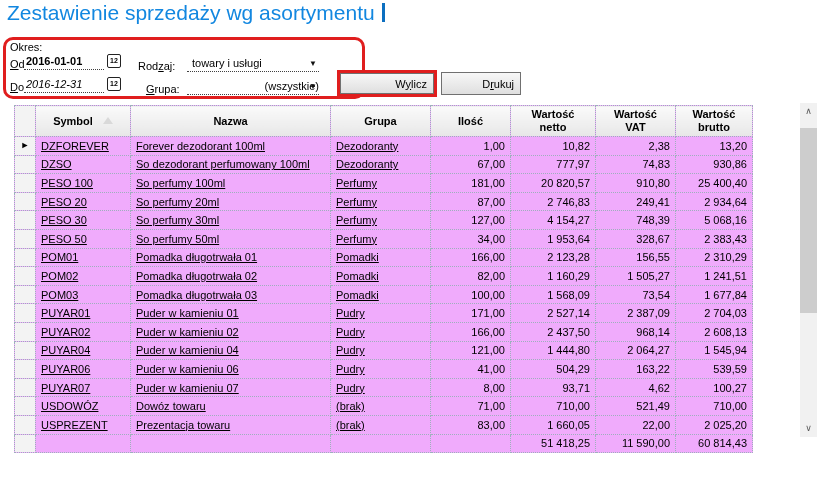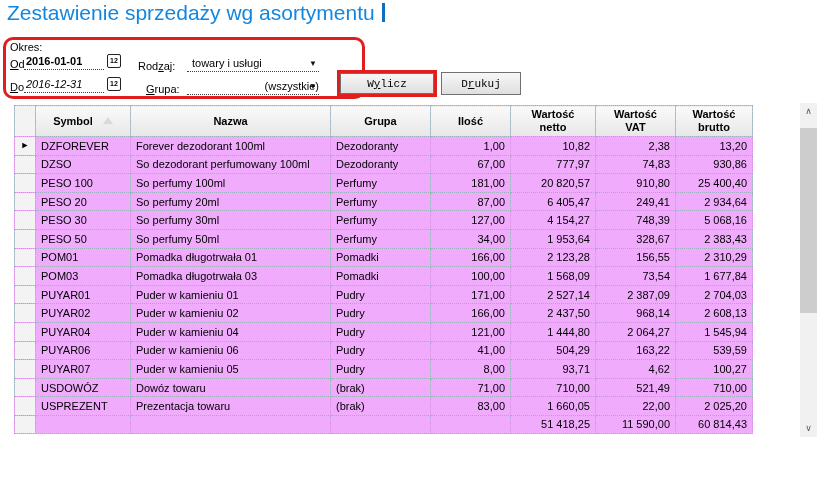--- a/index.html
+++ b/index.html
@@ -15,31 +15,31 @@
   .u{text-decoration:underline;}
   .field{position:absolute;border-bottom:1px dotted #404040;background:#fff;white-space:nowrap;
          font-size:11px;padding:0 0 2px 2px;box-sizing:border-box;}
   .cal-btn{position:absolute;width:14px;height:14px;box-sizing:border-box;border:1px solid #222;
            border-radius:2px;background:#fff;font-size:7px;font-weight:bold;text-align:center;
            line-height:12px;padding:0;cursor:default;}
   .dd-arrow{position:absolute;right:2px;top:2px;font-size:8px;color:#111;}
   
   .wylicz-wrap{position:absolute;left:337px;top:70px;border:3px solid #e01e1e;}
   .btn{display:block;background:linear-gradient(#f7f7f7,#dfdfdf);border:1px solid #707070;
-       font-family:Liberation Mono, monospace;font-size:11px;color:#000;text-align:center;}
+       font-family:Liberation Sans, sans-serif;font-size:11px;color:#000;text-align:right;}
   .btn-wylicz{width:94px;height:21px;}
   .btn-drukuj{position:absolute;left:441px;top:72px;width:80px;height:23px;}
   
   .grid{position:absolute;left:14px;top:105px;width:738px;border-collapse:collapse;table-layout:fixed;
         font-size:11px;background:#f0abfc;border:1px dotted #7e8f9c;}
   .grid th,.grid td{border:1px dotted #9fb0bd;overflow:hidden;white-space:nowrap;padding:0 5px;}
   .grid th{height:30px;font-weight:bold;background:linear-gradient(#fafafa,#e7e7e7);
            text-align:center;white-space:pre-line;line-height:13px;padding:0 2px;}
   .grid td{height:17.6px;}
-  .grid td.l{text-align:left;}
+  .grid td.l{text-align:left;text-decoration:underline;}
   .grid td.r{text-align:right;}
   .grid td.sel,.grid th.sel{padding:0;text-align:center;background:#f3f3f3;}
   .grid td.sel{font-size:9px;line-height:17px;}
   .grid tr.totals td{height:17px;}
   .sort-icon{display:inline-block;margin-left:10px;width:0;height:0;
              border-left:5px solid transparent;border-right:5px solid transparent;
              border-bottom:7px solid #d9d9d9;vertical-align:1px;}
   
   .scrollbar{position:absolute;left:800px;top:103px;width:17px;height:334px;background:#f1f1f1;}
   .sb-arrow{position:absolute;left:0;width:17px;height:17px;text-align:center;font-size:9px;
@@ -134,21 +134,21 @@
           <td class="r">20 820,57</td>
           <td class="r">910,80</td>
           <td class="r">25 400,40</td>
         </tr>
         <tr>
           <td class="sel"></td>
           <td class="l">PESO 20</td>
           <td class="l">So perfumy 20ml</td>
           <td class="l">Perfumy</td>
           <td class="r">87,00</td>
-          <td class="r">6 405,47</td>
+          <td class="r">2 746,83</td>
           <td class="r">249,41</td>
           <td class="r">2 934,64</td>
         </tr>
         <tr>
           <td class="sel"></td>
           <td class="l">PESO 30</td>
           <td class="l">So perfumy 30ml</td>
           <td class="l">Perfumy</td>
           <td class="r">127,00</td>
           <td class="r">4 154,27</td>
@@ -170,20 +170,30 @@
           <td class="l">POM01</td>
           <td class="l">Pomadka długotrwała 01</td>
           <td class="l">Pomadki</td>
           <td class="r">166,00</td>
           <td class="r">2 123,28</td>
           <td class="r">156,55</td>
           <td class="r">2 310,29</td>
         </tr>
         <tr>
           <td class="sel"></td>
+          <td class="l">POM02</td>
+          <td class="l">Pomadka długotrwała 02</td>
+          <td class="l">Pomadki</td>
+          <td class="r">82,00</td>
+          <td class="r">1 160,29</td>
+          <td class="r">1 505,27</td>
+          <td class="r">1 241,51</td>
+        </tr>
+        <tr>
+          <td class="sel"></td>
           <td class="l">POM03</td>
           <td class="l">Pomadka długotrwała 03</td>
           <td class="l">Pomadki</td>
           <td class="r">100,00</td>
           <td class="r">1 568,09</td>
           <td class="r">73,54</td>
           <td class="r">1 677,84</td>
         </tr>
         <tr>
           <td class="sel"></td>
@@ -221,21 +231,21 @@
           <td class="l">Puder w kamieniu 06</td>
           <td class="l">Pudry</td>
           <td class="r">41,00</td>
           <td class="r">504,29</td>
           <td class="r">163,22</td>
           <td class="r">539,59</td>
         </tr>
         <tr>
           <td class="sel"></td>
           <td class="l">PUYAR07</td>
-          <td class="l">Puder w kamieniu 05</td>
+          <td class="l">Puder w kamieniu 07</td>
           <td class="l">Pudry</td>
           <td class="r">8,00</td>
           <td class="r">93,71</td>
           <td class="r">4,62</td>
           <td class="r">100,27</td>
         </tr>
         <tr>
           <td class="sel"></td>
           <td class="l">USDOWÓZ</td>
           <td class="l">Dowóz towaru</td>

